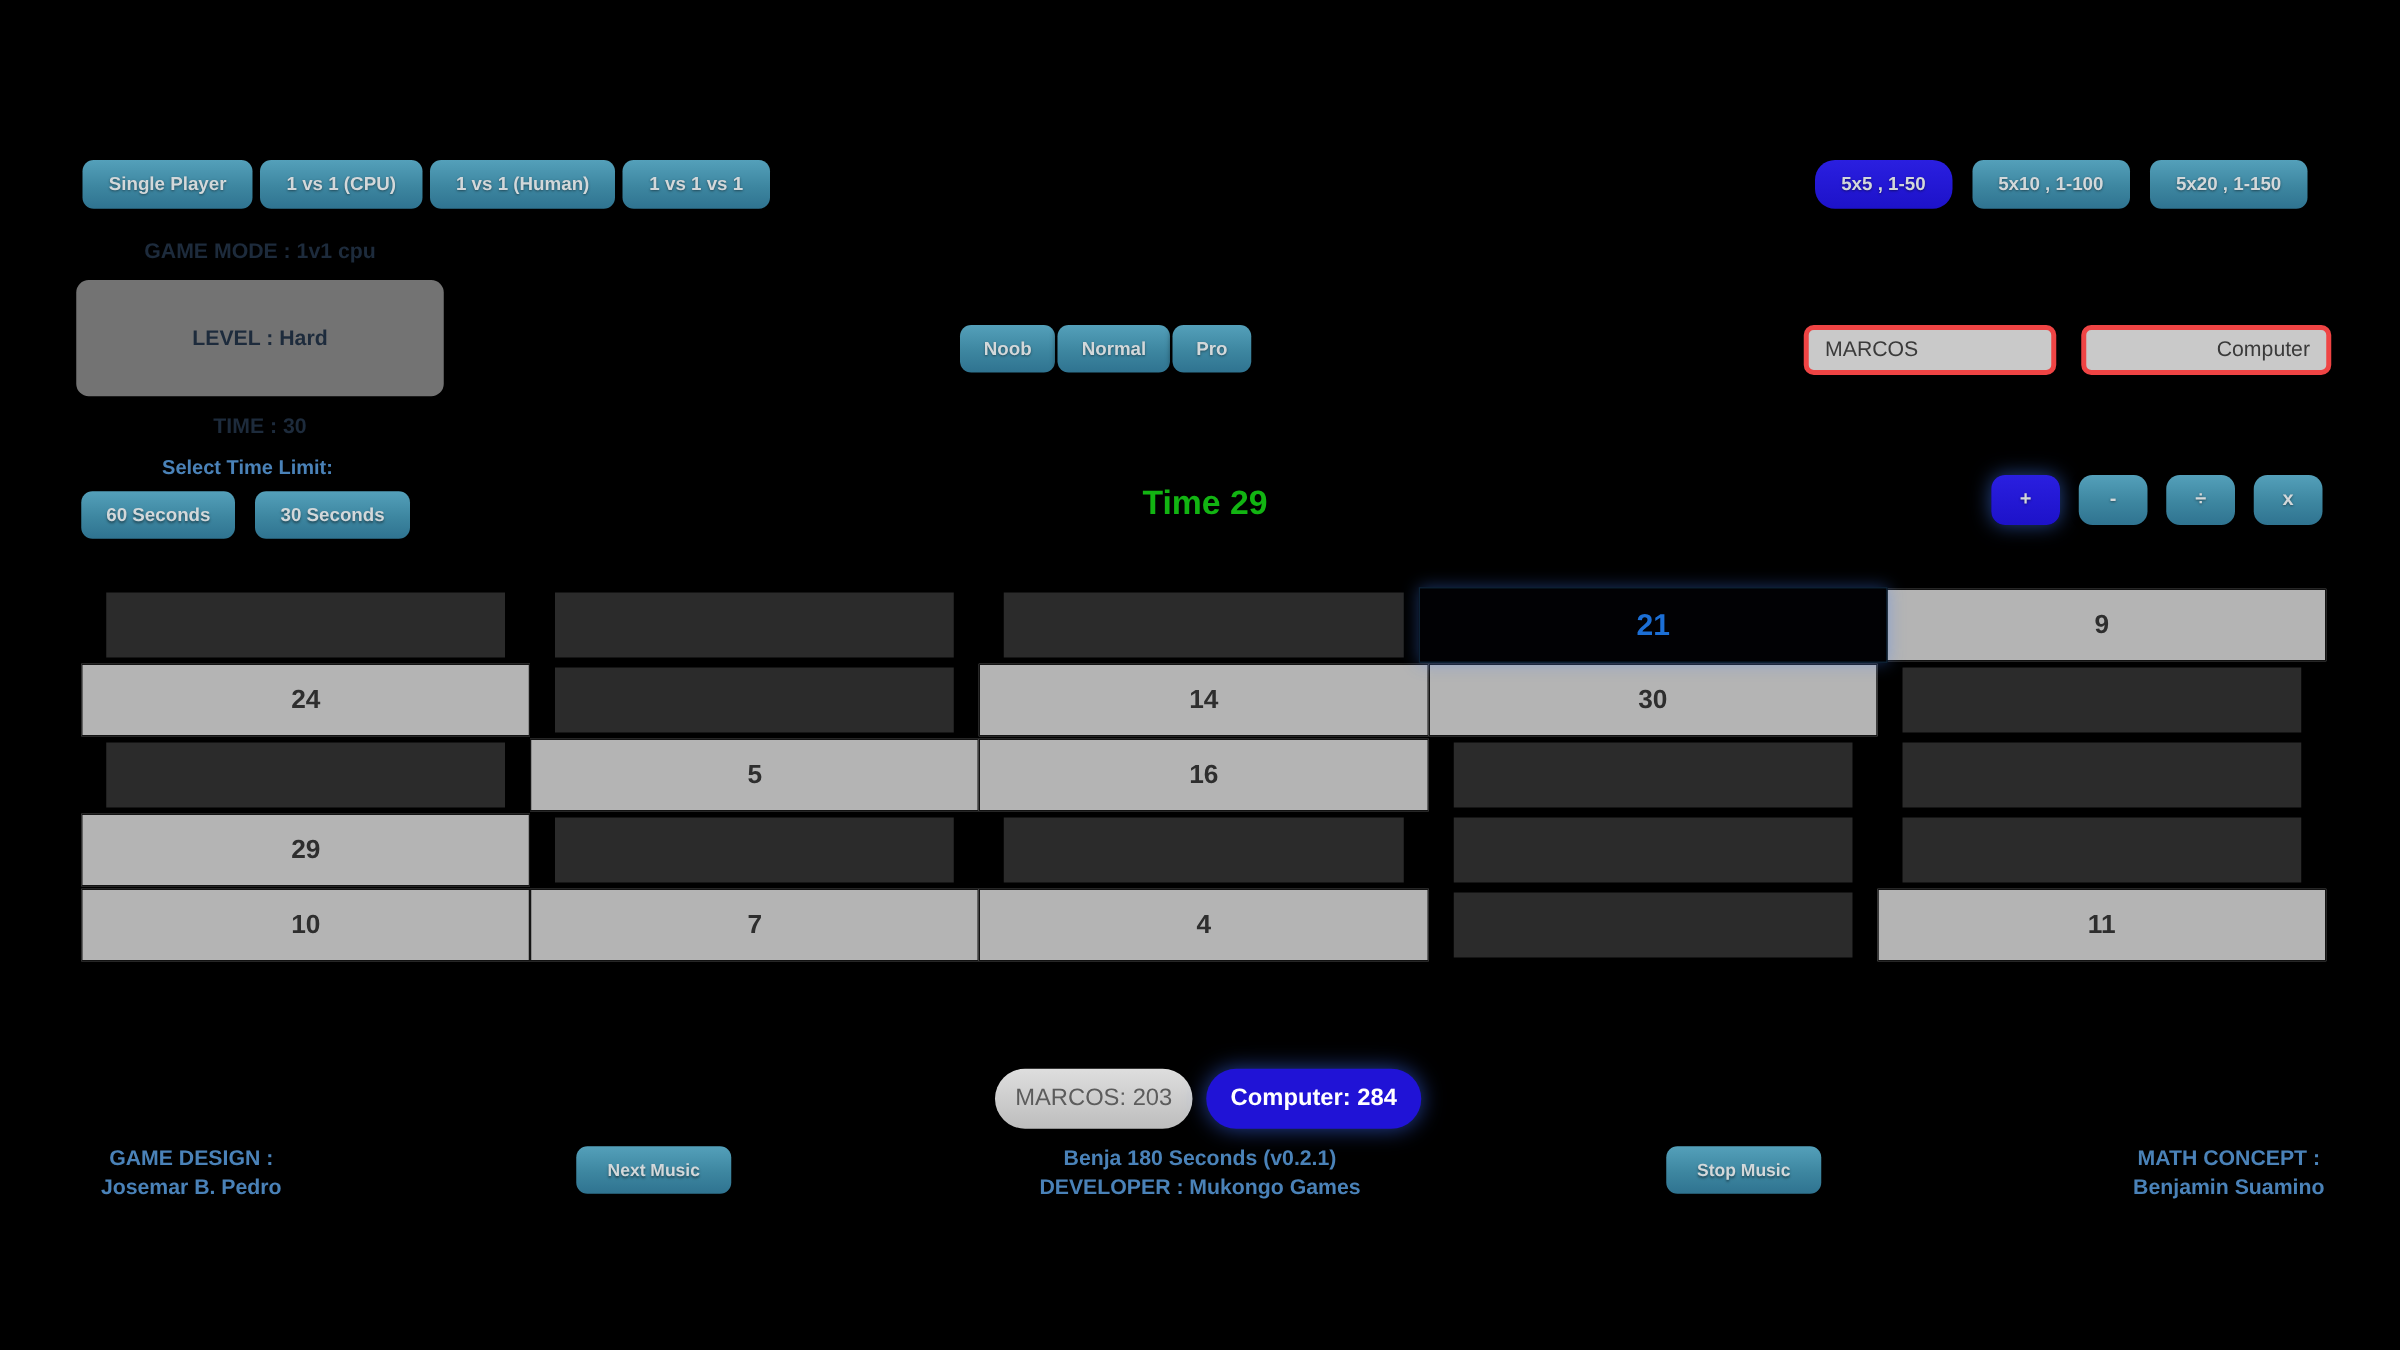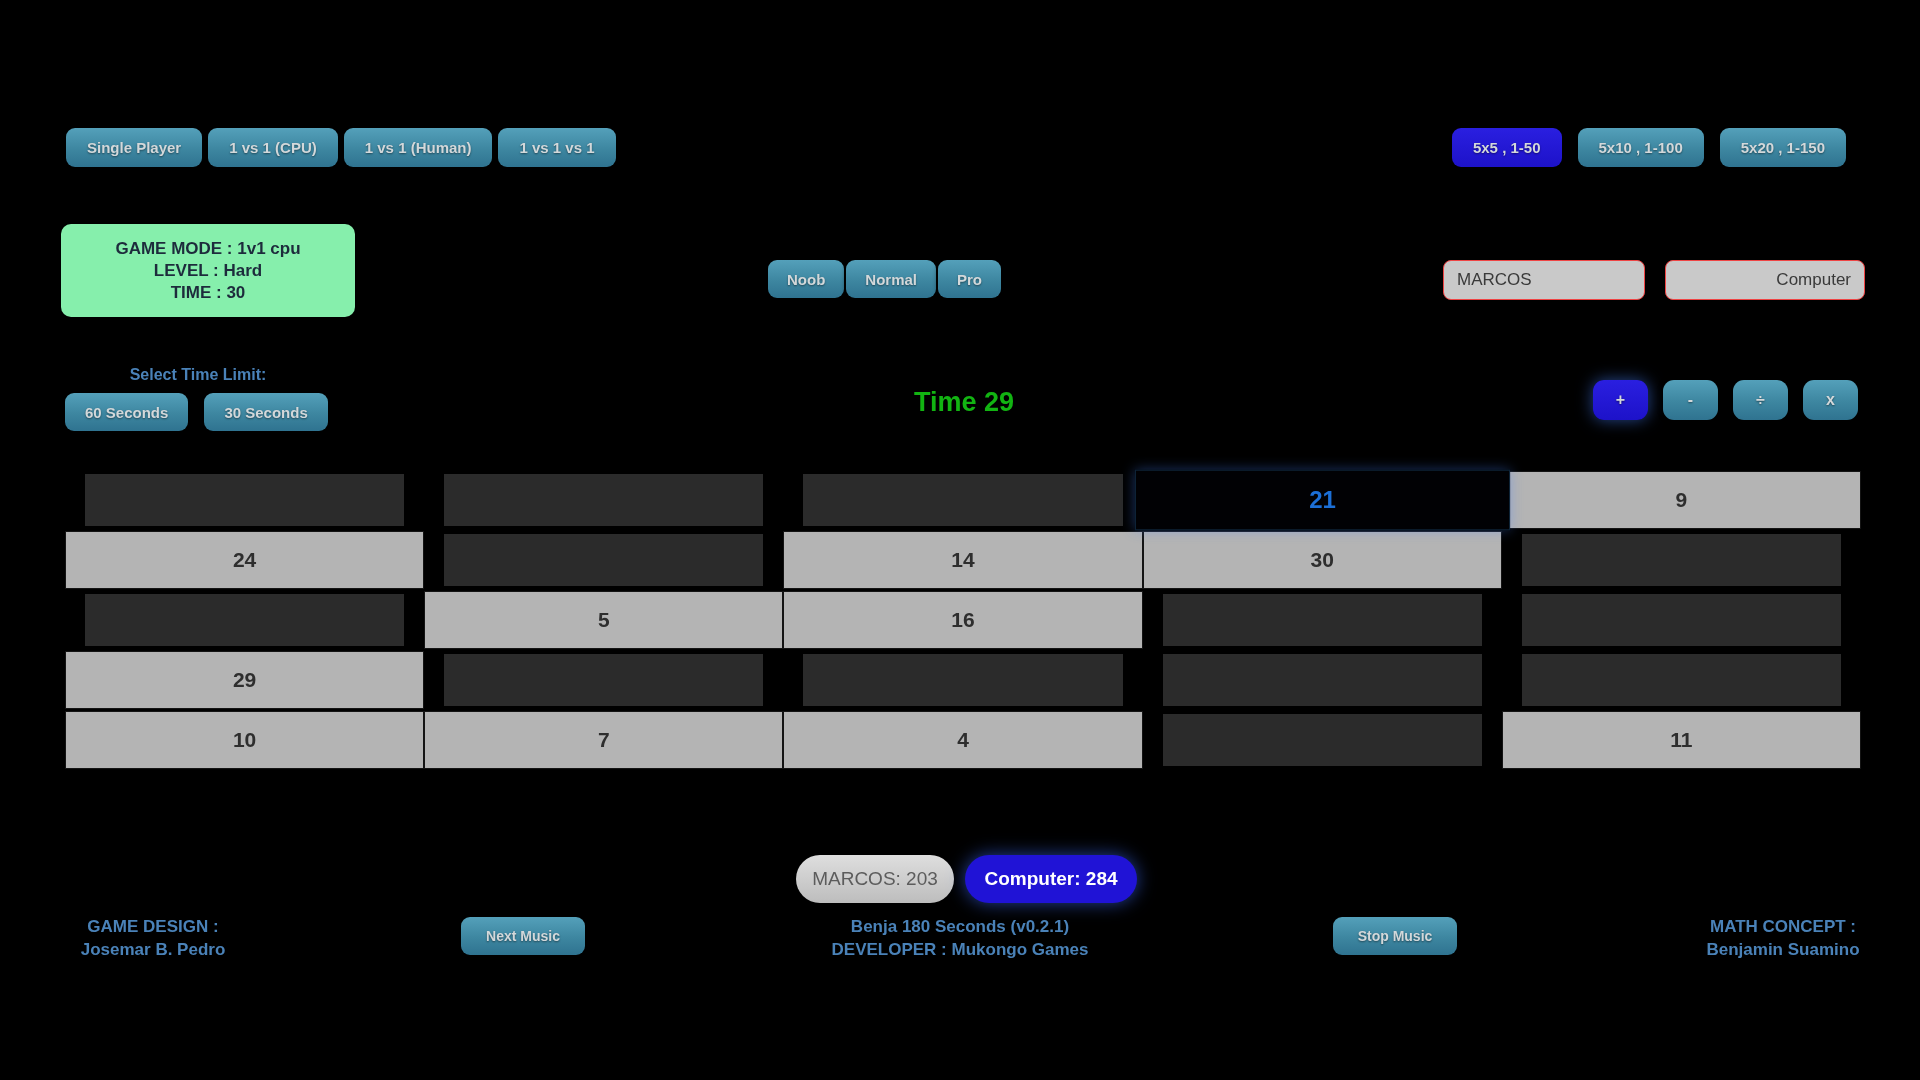--- a/index.html
+++ b/index.html
@@ -13,46 +13,48 @@
     display: inline-flex; align-items: center; justify-content: center;
     border: none; cursor: pointer;
     font-family: "Liberation Sans", sans-serif; font-weight: bold;
     color: #d3d8da; text-shadow: 0 1px 2px rgba(0,0,0,.45);
     border-radius: 9px;
     background: linear-gradient(180deg, #54a0ba 0%, #3d86a0 55%, #2f7390 100%);
     box-shadow: 0 0 5px rgba(0,0,0,.7);
   }
   .btn.blue {
     background: linear-gradient(180deg, #2a1fe0 0%, #1d12c9 100%);
+    border-radius: 16px;
   }
   .btn.glow { box-shadow: 0 0 16px rgba(70,130,255,.55); }
 
   .row { position: absolute; display: flex; }
 
   
   #mode-row   { left: 66px;  top: 128px; gap: 6px; }
   #mode-row .btn { height: 39px; padding: 0 21px; font-size: 15px; }
   #size-row   { right: 74px; top: 128px; gap: 16px; }
   #size-row .btn { height: 39px; padding: 0 21px; font-size: 15px; }
 
   
   #info-box {
     position: absolute; left: 61px; top: 224px; width: 294px; height: 93px;
-    background: #86efac; border-radius: 10px;
+    background: #737373; border-radius: 10px;
     display: flex; flex-direction: column; justify-content: center; align-items: center;
     color: #1d2b3c; font-weight: bold; font-size: 17px; line-height: 22px;
     text-align: center;
+    gap: 48px;
   }
 
   #difficulty-row { left: 768px; top: 260px; gap: 2px; }
   #difficulty-row .btn { height: 38px; padding: 0 19px; font-size: 15px; }
 
   .name-input {
     position: absolute; top: 260px; height: 40px;
-    background: #c9c9c9; border: 1px solid #ef4444; border-radius: 8px;
+    background: #c9c9c9; border: 4px solid #ef4444; border-radius: 8px;
     font-family: "Liberation Sans", sans-serif; font-size: 17px; color: #3a3a3a;
     padding: 0 13px; outline: none;
   }
   #p1-input { left: 1443px; width: 202px; }
   #p2-input { left: 1665px; width: 200px; text-align: right; }
 
   #time-limit-label {
     position: absolute; left: 65px; top: 366px; width: 266px;
     text-align: center; color: #4a82b8; font-weight: bold; font-size: 16px;
   }

